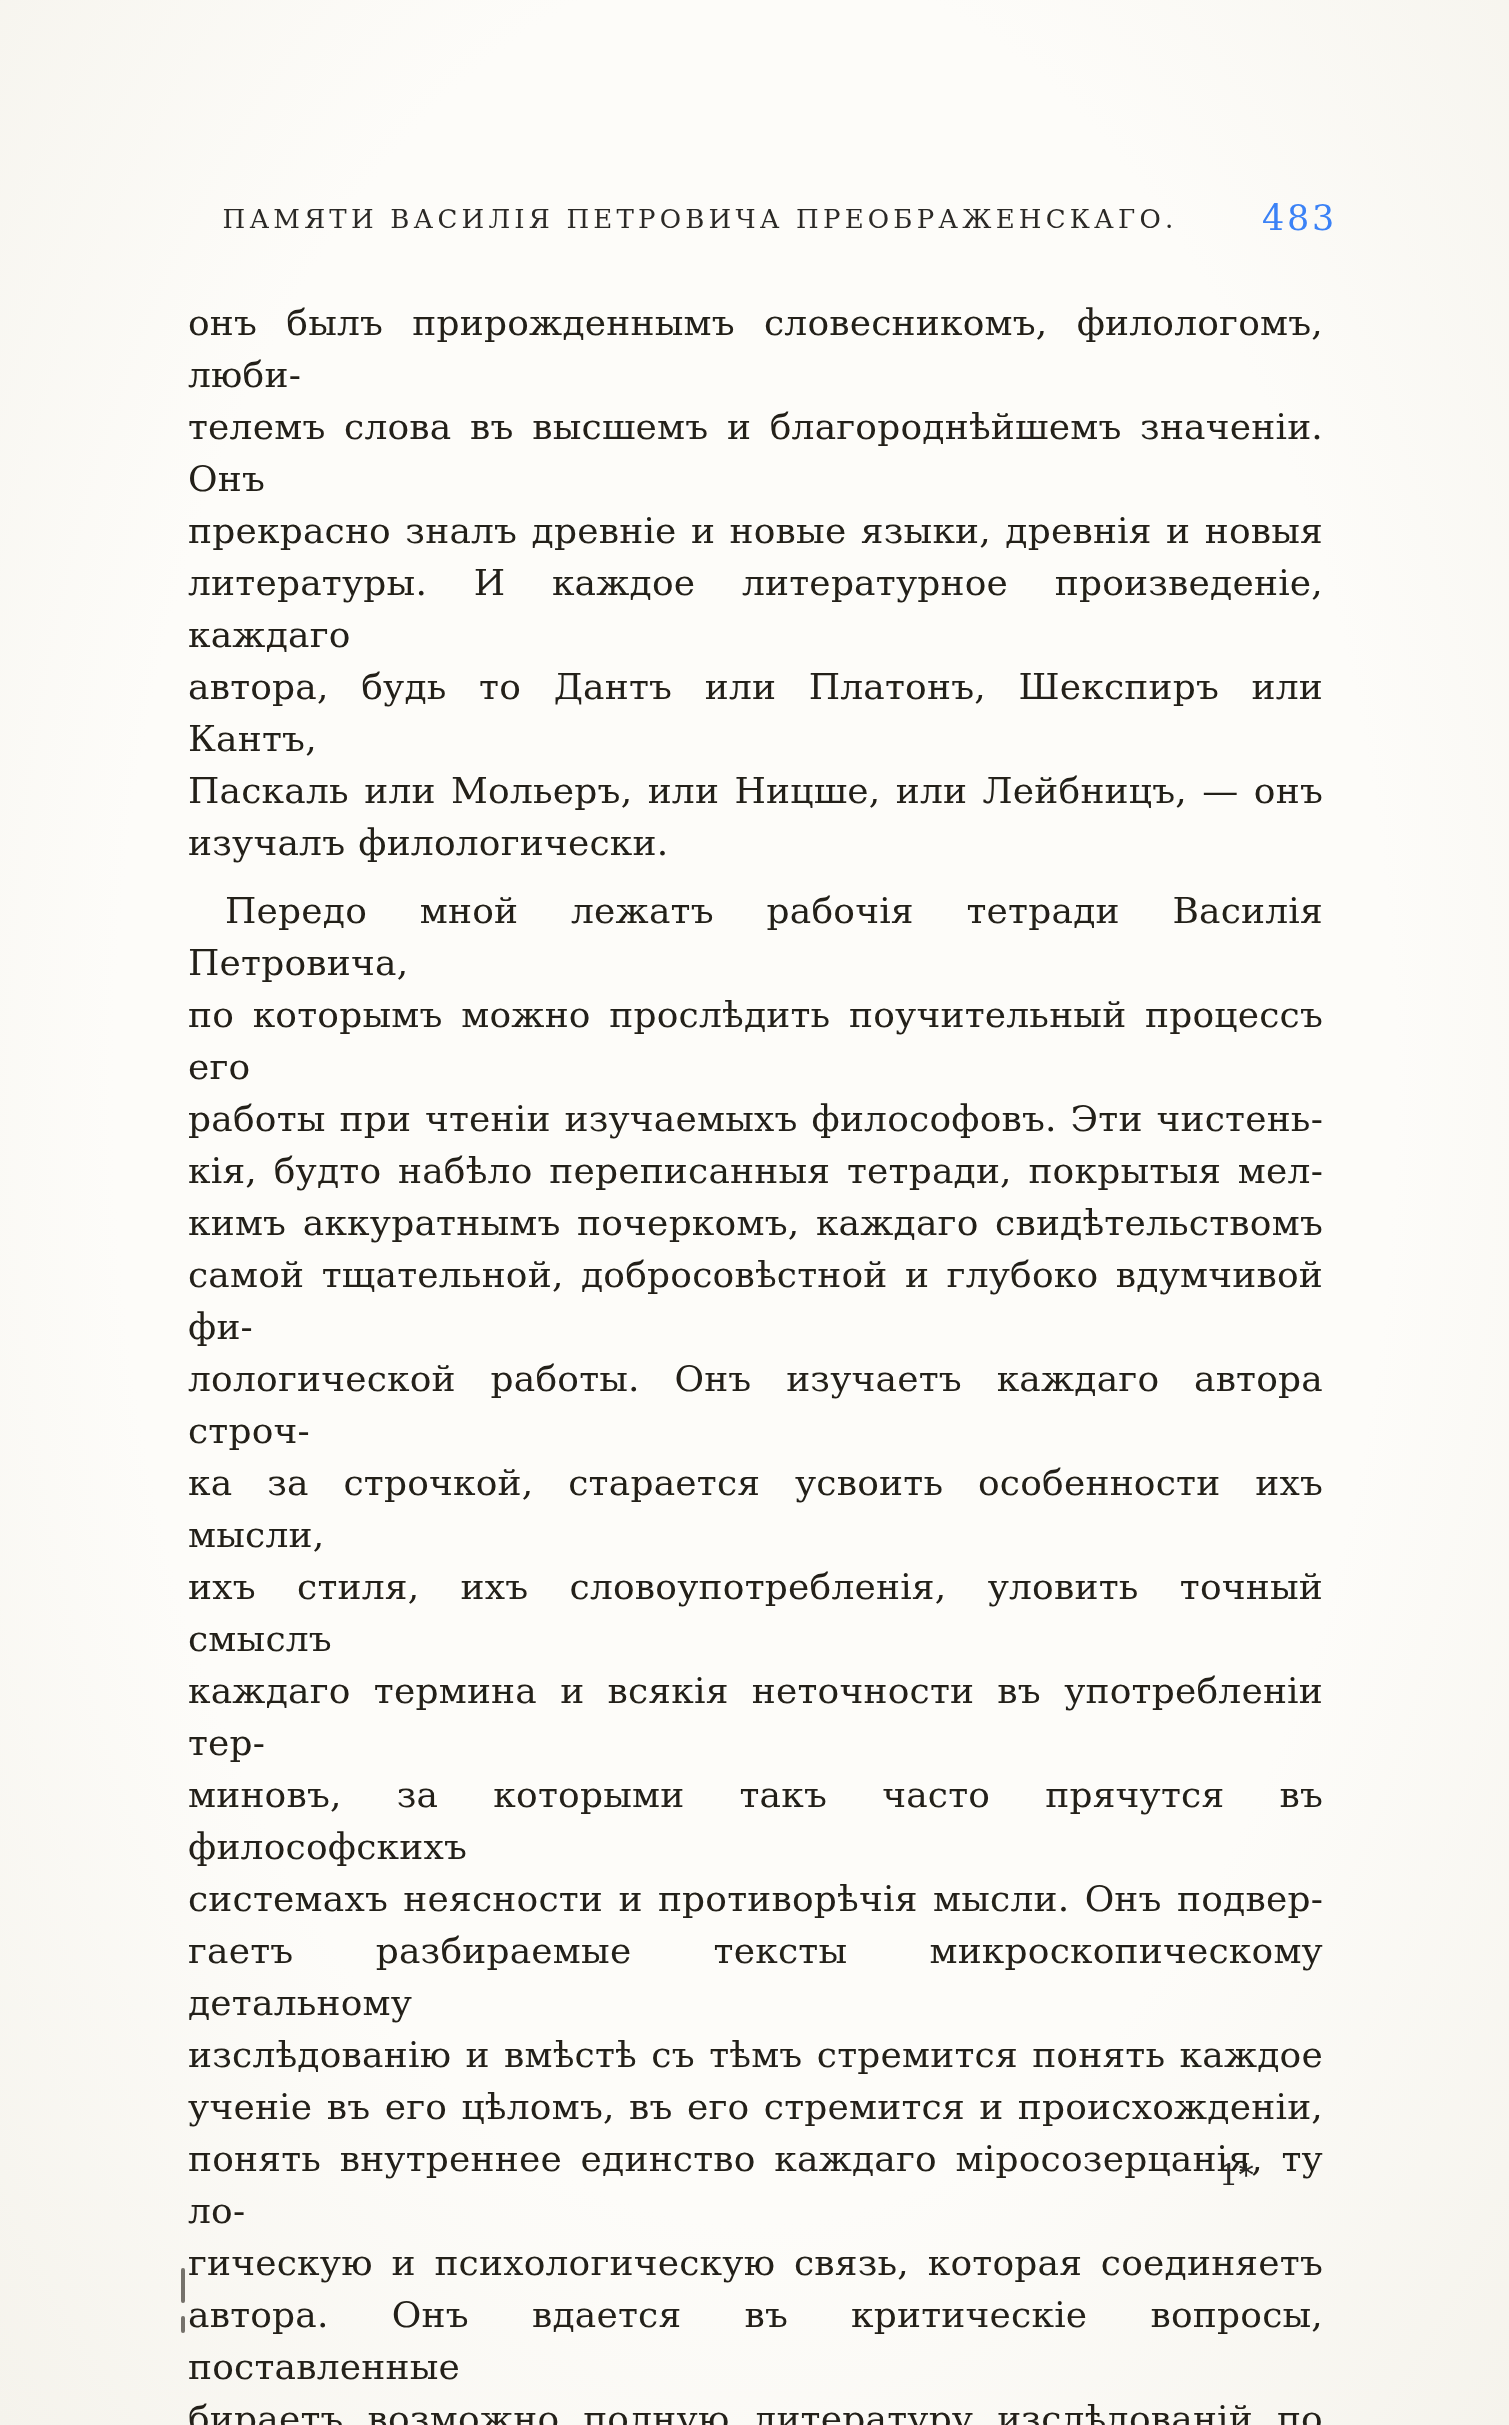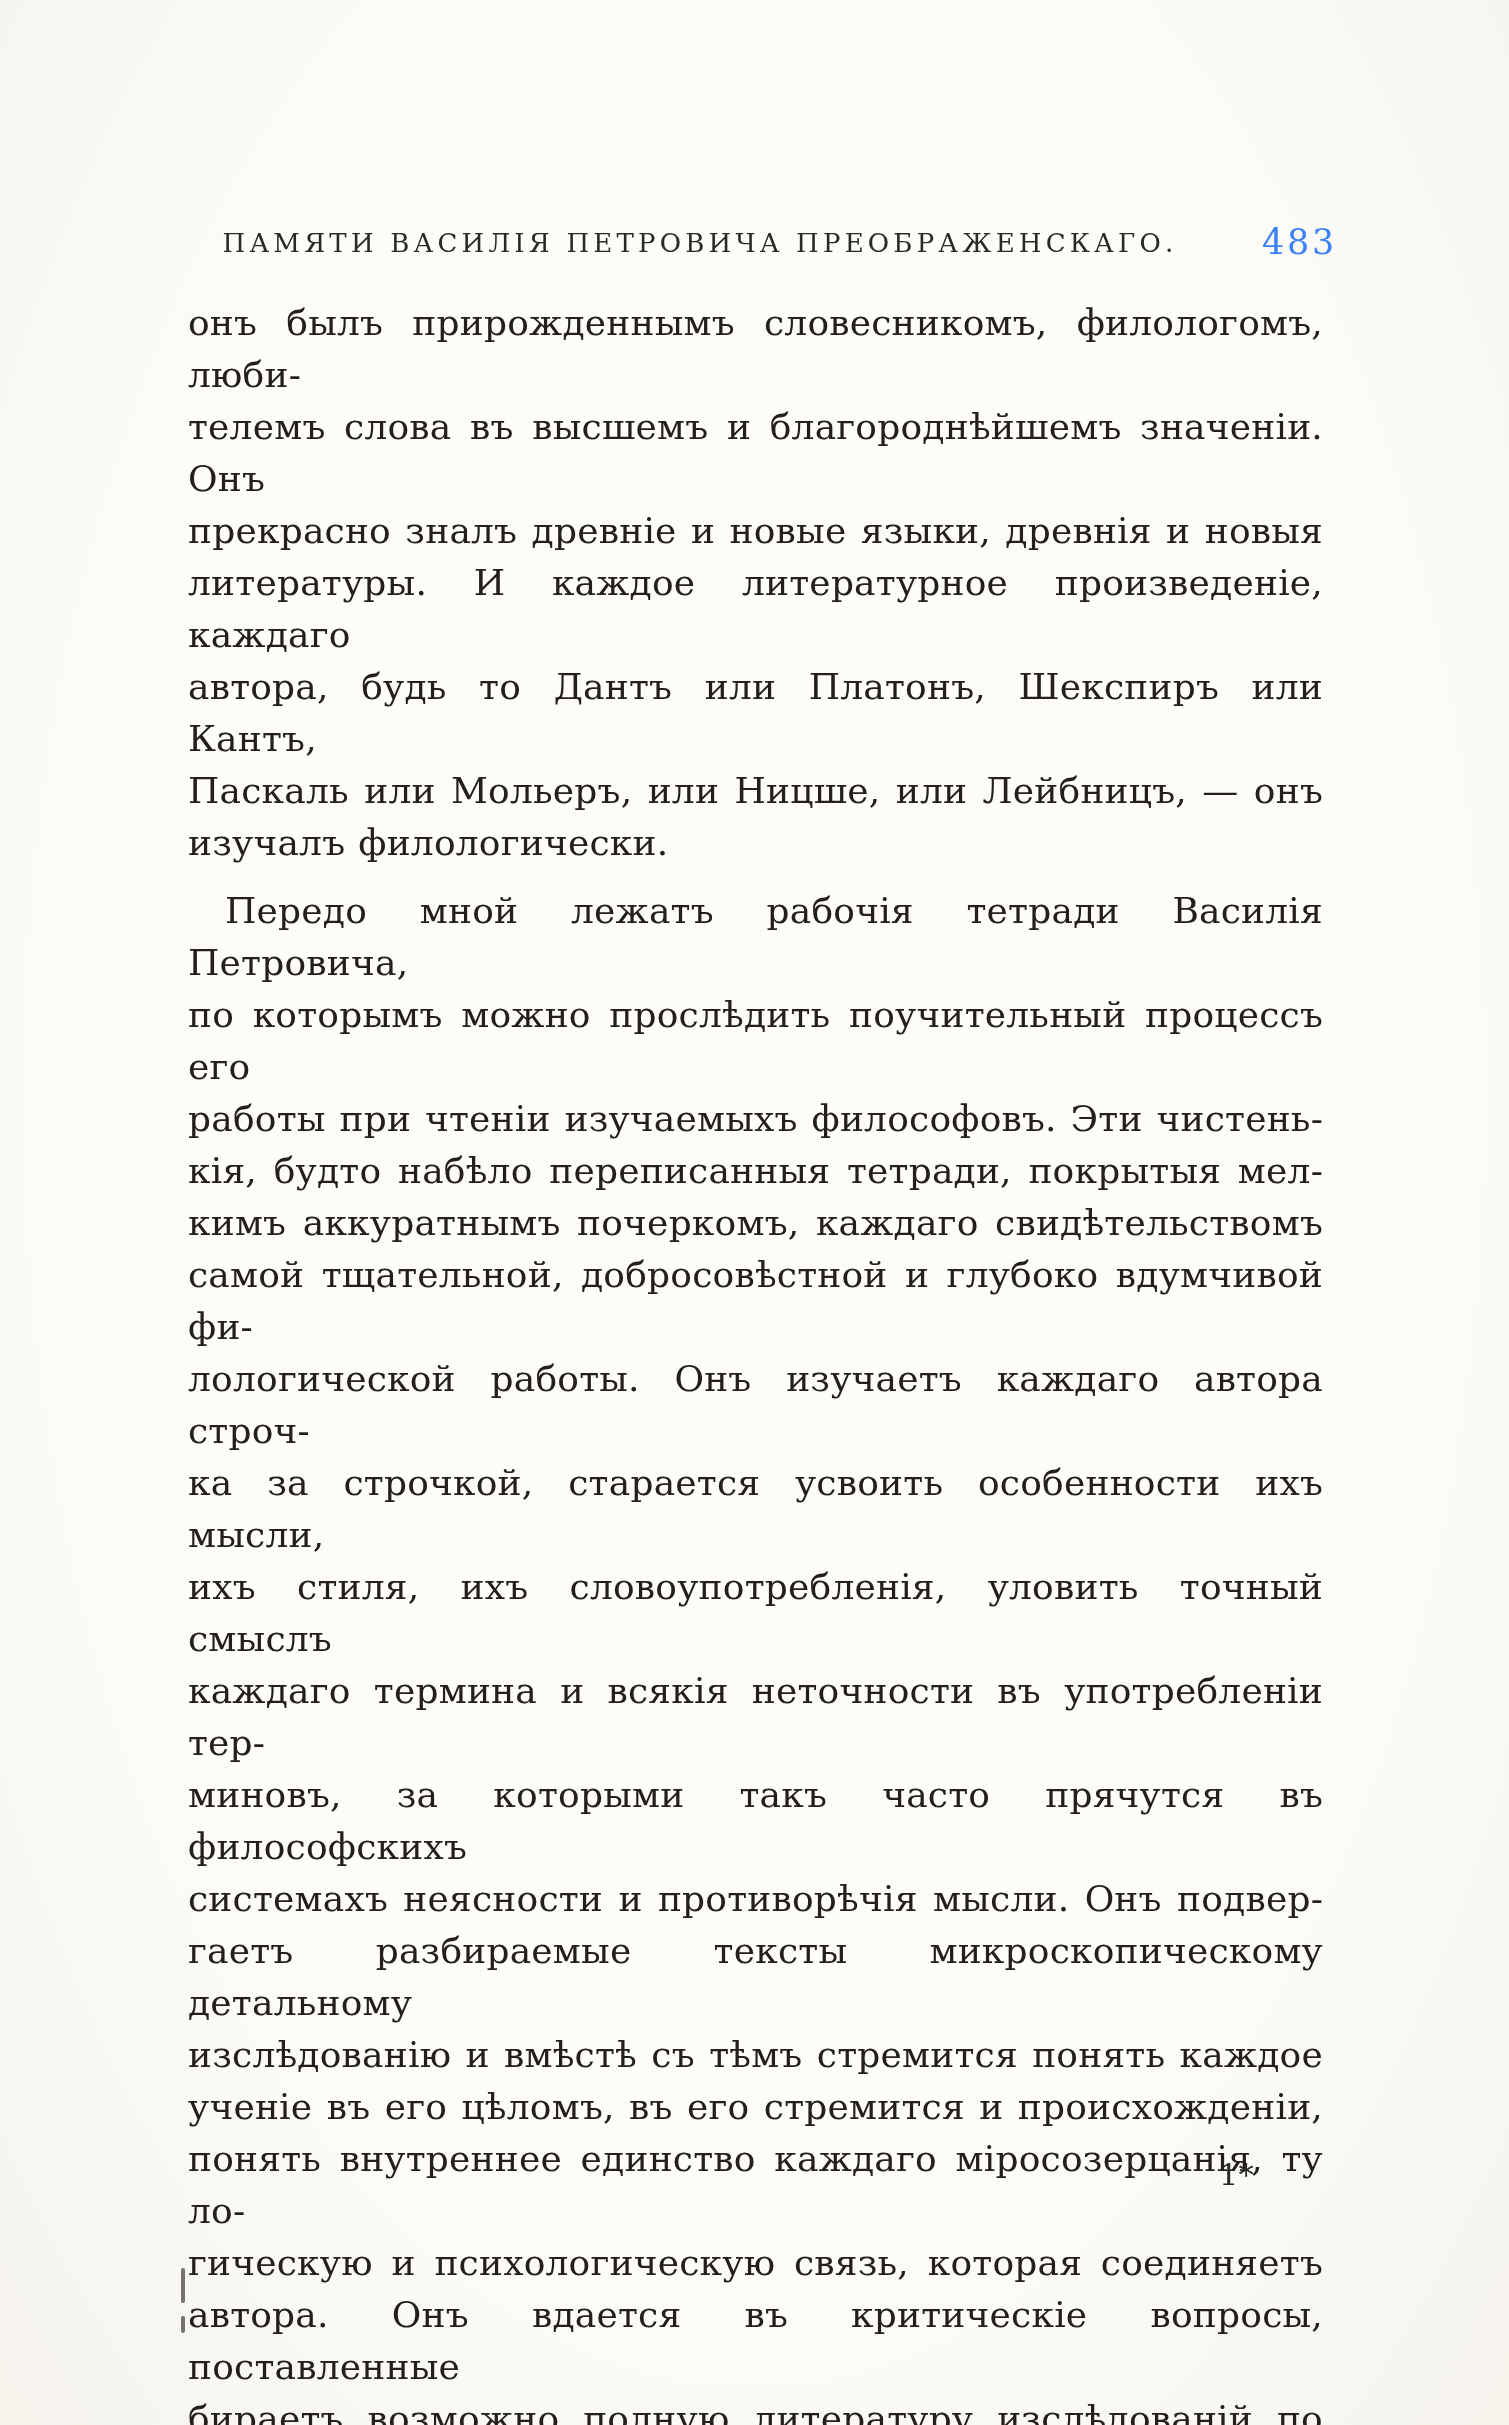--- a/index.html
+++ b/index.html
@@ -18,21 +18,20 @@
   .page {
     position: absolute;
     inset: 0;
   }
   .page-header {
     position: absolute;
     top: 198px;
     left: 172px;
     width: 1167px;
     height: 41px;
-    margin-top: 24px;
   }
   .running-title {
     position: absolute;
     left: 0;
     right: 111px;
     top: 5.6px;
     text-align: center;
     font-size: 26px;
     letter-spacing: 4.2px;
     color: #2b2926;

